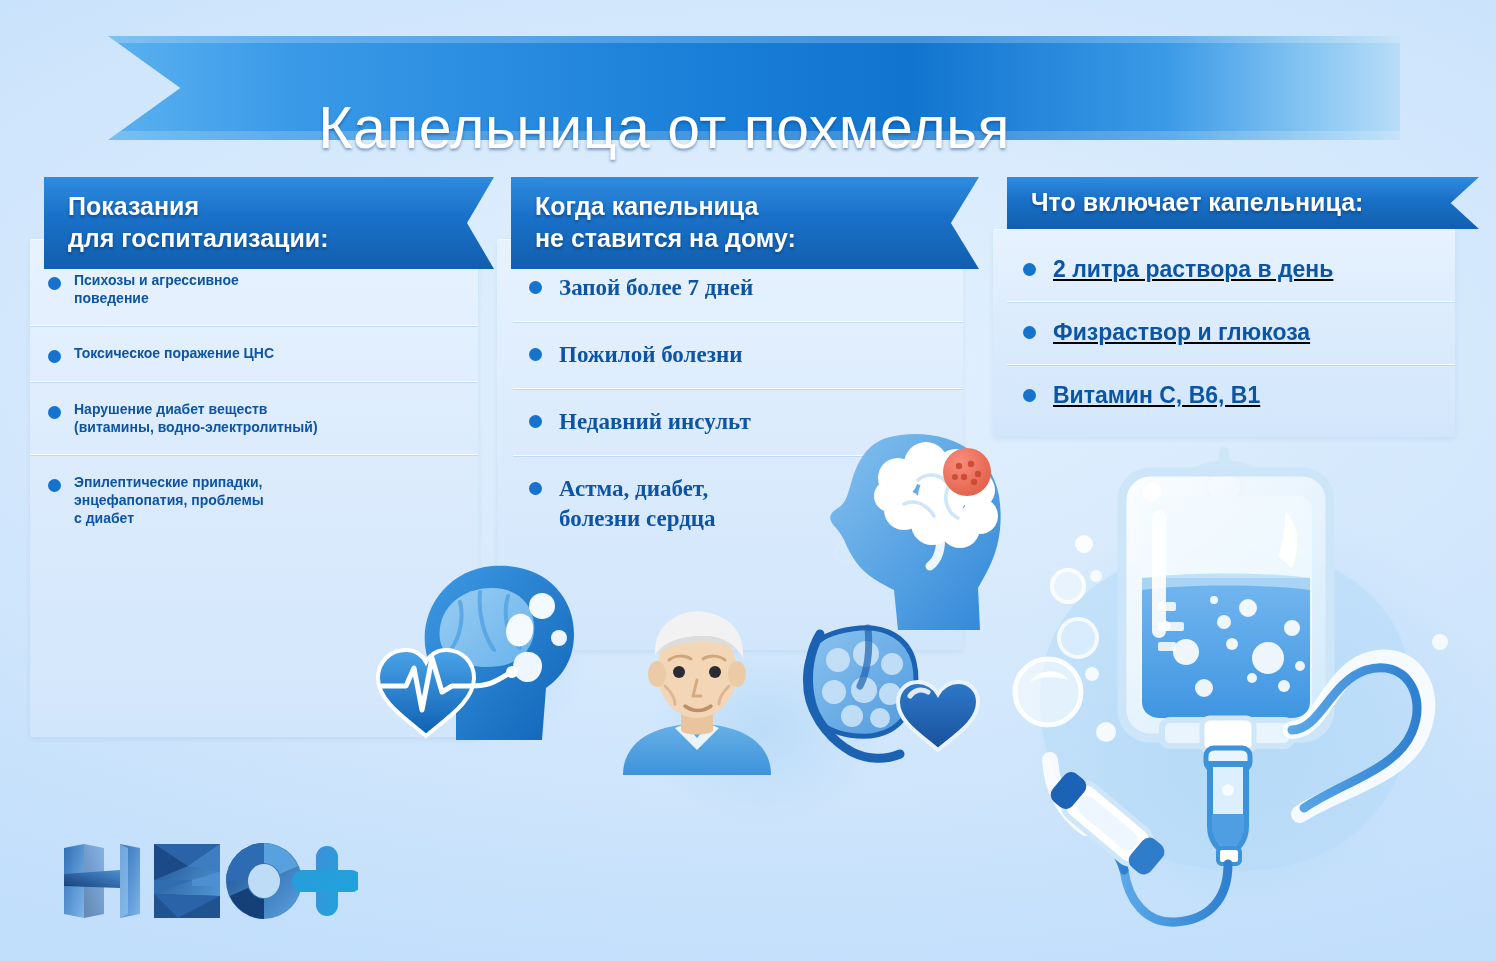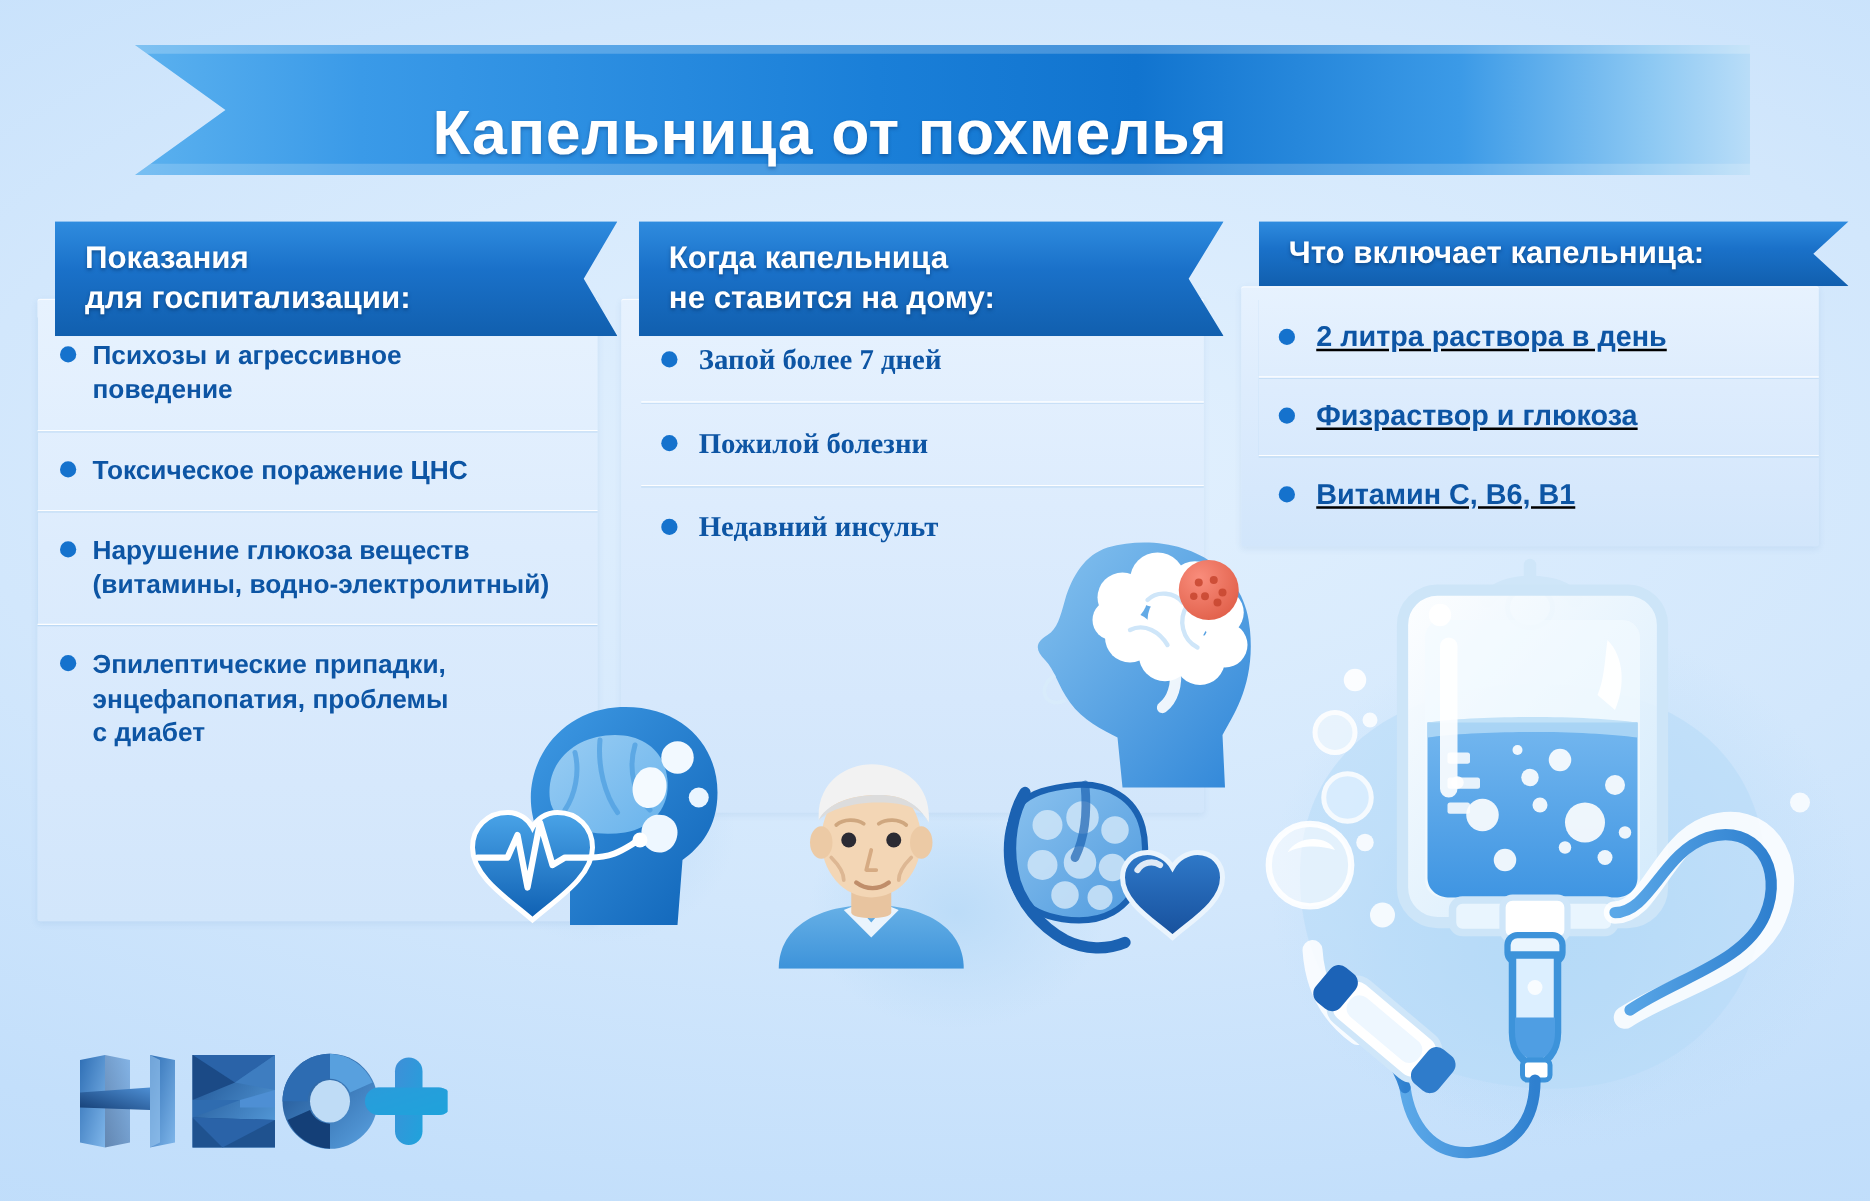--- a/index.html
+++ b/index.html
@@ -31,23 +31,23 @@
     box-shadow:0 3px 0 rgba(255,255,255,.35);
   }
   #title-ribbon::after{
     content:"";position:absolute;left:0;top:0;right:0;height:7px;
     background:rgba(255,255,255,.22);
   }
   #title-ribbon .sheen{
     position:absolute;left:0;right:0;bottom:0;height:9px;background:rgba(255,255,255,.18);
   }
   #poster-title{
-    position:absolute;left:108px;top:20px;width:1292px;height:104px;
+    position:absolute;left:108px;top:36px;width:1292px;height:104px;
     display:flex;align-items:center;justify-content:center;
-    color:#fff;font-weight:bold;font-size:50px;letter-spacing:.5px;
+    color:#fff;font-weight:normal;font-size:59px;letter-spacing:.5px;
     text-shadow:0 2px 3px rgba(6,52,110,.45);
     padding-right:180px;box-sizing:border-box;
   }
 
   
   .column{position:absolute;}
   .panel{
     position:absolute;left:0;top:62px;
     background:linear-gradient(180deg,#e7f2fe 0%,#ddecfd 40%,#d6e8fc 78%,#d2e6fb 100%);
     border-radius:2px;
@@ -80,21 +80,21 @@
     position:absolute;left:18px;top:24px;width:13px;height:13px;border-radius:50%;
     background:#1572cd;
   }
   ul.items li .line{display:block;white-space:nowrap;}
 
   
   #col-1{left:30px;top:177px;width:448px;}
   #col-1 .panel{width:448px;height:498px;}
   #col-1 .flag{width:450px;}
   #col-1 ul.items{padding-top:14px;}
-  #col-1 ul.items li{font-size:21px;}
+  #col-1 ul.items li{font-size:14px;}
 
   #col-2{left:497px;top:177px;width:466px;}
   #col-2 .panel{width:466px;height:411px;}
   #col-2 .flag{width:468px;}
   #col-2 ul.items{padding-top:16px;padding-left:16px;font-family:Liberation Serif, serif;}
   #col-2 ul.items li{font-size:23px;padding-left:46px;}
   #col-2 ul.items li .bullet{left:16px;top:26px;}
 
   #col-3{left:993px;top:177px;width:462px;}
   #col-3 .panel{width:462px;top:52px;height:208px;text-decoration:underline;}
@@ -135,21 +135,21 @@
           <span class="bullet"></span>
           <span class="line">Психозы и агрессивное</span>
           <span class="line">поведение</span>
         </li>
         <li>
           <span class="bullet"></span>
           <span class="line">Токсическое поражение ЦНС</span>
         </li>
         <li>
           <span class="bullet"></span>
-          <span class="line">Нарушение глюкоза веществ</span>
+          <span class="line">Нарушение диабет веществ</span>
           <span class="line">(витамины, водно-электролитный)</span>
         </li>
         <li>
           <span class="bullet"></span>
           <span class="line">Эпилептические припадки,</span>
           <span class="line">энцефапопатия, проблемы</span>
           <span class="line">с диабет</span>
         </li>
       </ul>
     </div>
@@ -166,20 +166,25 @@
           <span class="bullet"></span>
           <span class="line">Запой более 7 дней</span>
         </li>
         <li>
           <span class="bullet"></span>
           <span class="line">Пожилой болезни</span>
         </li>
         <li>
           <span class="bullet"></span>
           <span class="line">Недавний инсульт</span>
+        </li>
+        <li>
+          <span class="bullet"></span>
+          <span class="line">Астма, диабет,</span>
+          <span class="line">болезни сердца</span>
         </li>
       </ul>
     </div>
     <div class="flag notched">
       <span class="l">Когда капельница</span>
       <span class="l">не ставится на дому:</span>
     </div>
   </section>
 
   <section class="column" id="col-3">

